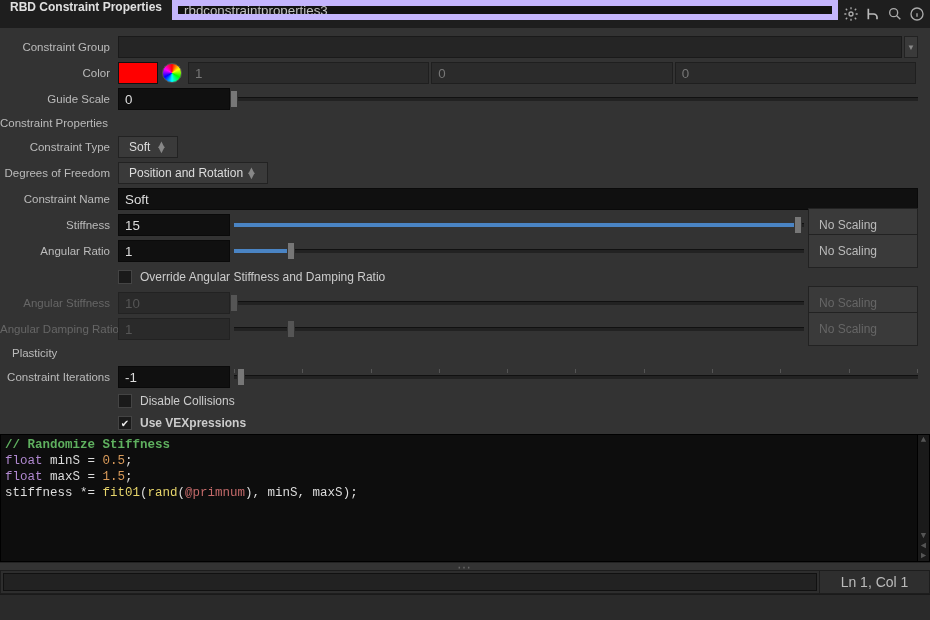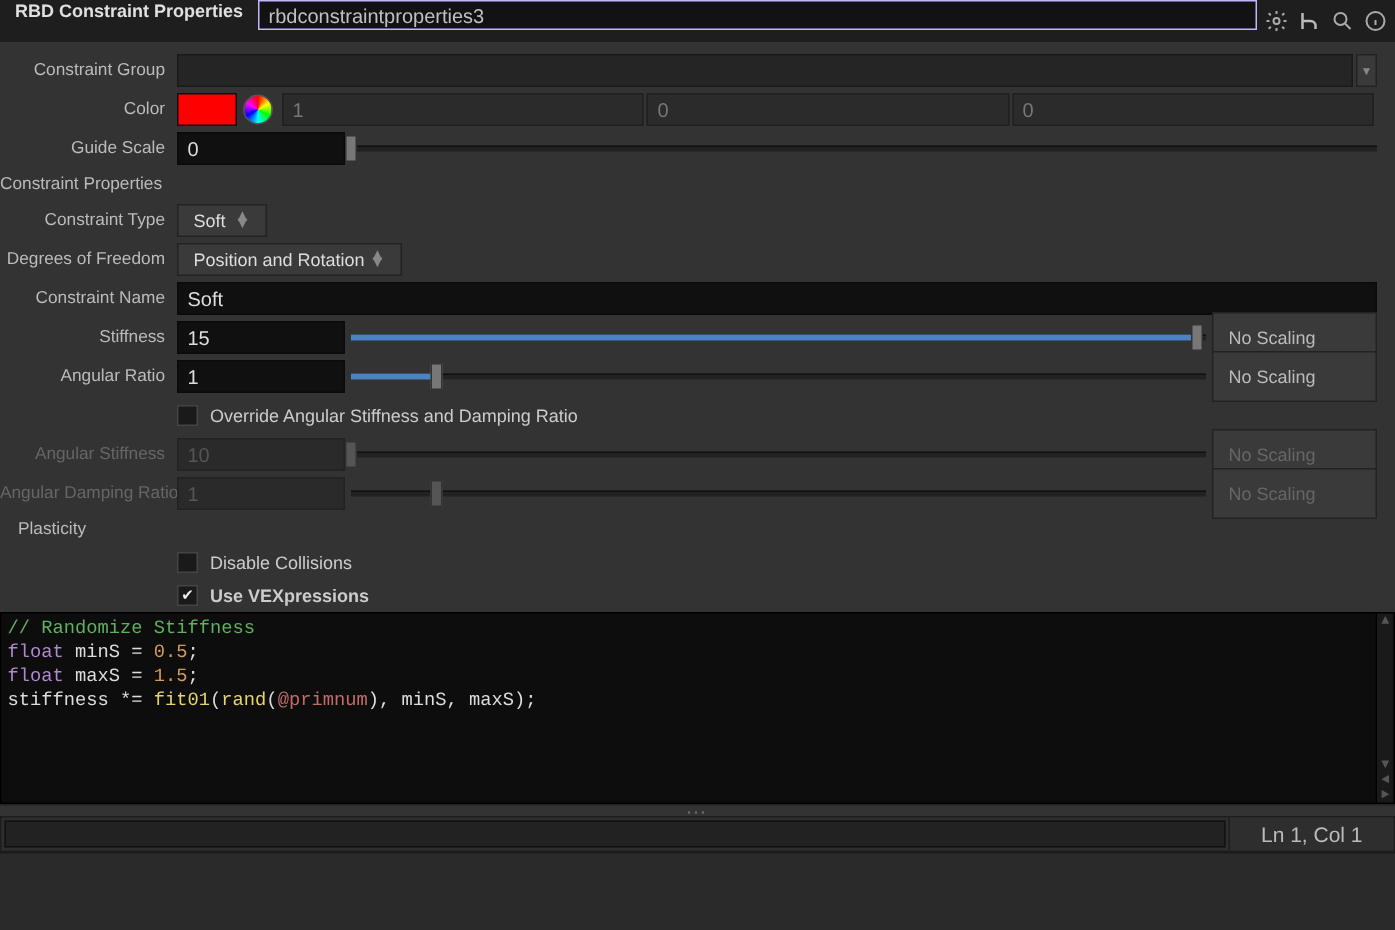--- a/index.html
+++ b/index.html
@@ -21,21 +21,21 @@
   .header-title {
     font-weight: bold;
     color: #e0e0e0;
     padding: 0 6px;
     white-space: nowrap;
   }
   .header-name-field {
     flex: 1;
     margin: 0 4px;
     background: #121212;
-    border: 1px solid #c4b5fd;
+    border: 6px solid #c4b5fd;
     color: #c0c0c0;
     height: 20px;
     padding: 0 6px;
   }
   .header-icons {
     display: flex;
     gap: 4px;
     align-items: center;
   }
   .header-icon {
@@ -247,21 +247,21 @@
     height:128px;
     font-family: Consolas, "Courier New", monospace;
     font-size:12.5px;
     line-height:16px;
     padding:2px 4px;
     white-space:pre;
     color:#ddd;
     overflow:hidden;
     position:relative;
   }
-  .c-comment { color:#5fb05f; font-weight:normal; }
+  .c-comment { color:#5fb05f; font-weight:bold; }
   .c-key { color:#b088d0; }
   .c-num { color:#d89a5a; }
   .c-fn { color:#e6d46a; }
   .c-at { color:#c46a6a; }
   .code-scroll {
     position:absolute;
     right:0; top:0; bottom:0;
     width:12px;
     background:#1a1a1a;
     border-left:1px solid #000;
@@ -450,20 +450,41 @@
       <div class="slider-track"></div>
       <div class="slider-handle" style="left:10%;background:#555"></div>
     </div>
     <div class="scaling-btn disabled">No Scaling</div>
   </div>
 
   <div class="section-label-row" style="padding-left:12px">
     <span>Plasticity</span>
   </div>
 
+  <div class="row">
+    <div class="label">Constraint Iterations</div>
+    <input class="num-input" value="-1" style="">
+    <div class="slider-wrap">
+      <div class="slider-track"></div>
+      <div class="slider-ticks">
+          <span></span>
+          <span></span>
+          <span></span>
+          <span></span>
+          <span></span>
+          <span></span>
+          <span></span>
+          <span></span>
+          <span></span>
+          <span></span>
+          <span></span>
+        </div>
+      <div class="slider-handle" style="left:1%"></div>
+    </div>
+  </div>
 
   <div class="row" style="height:22px">
     <div class="label"></div>
     <div class="checkbox"></div>
     <span class="check-label">Disable Collisions</span>
   </div>
 
   <div class="row" style="height:22px">
     <div class="label"></div>
     <div class="checkbox checked"></div>

